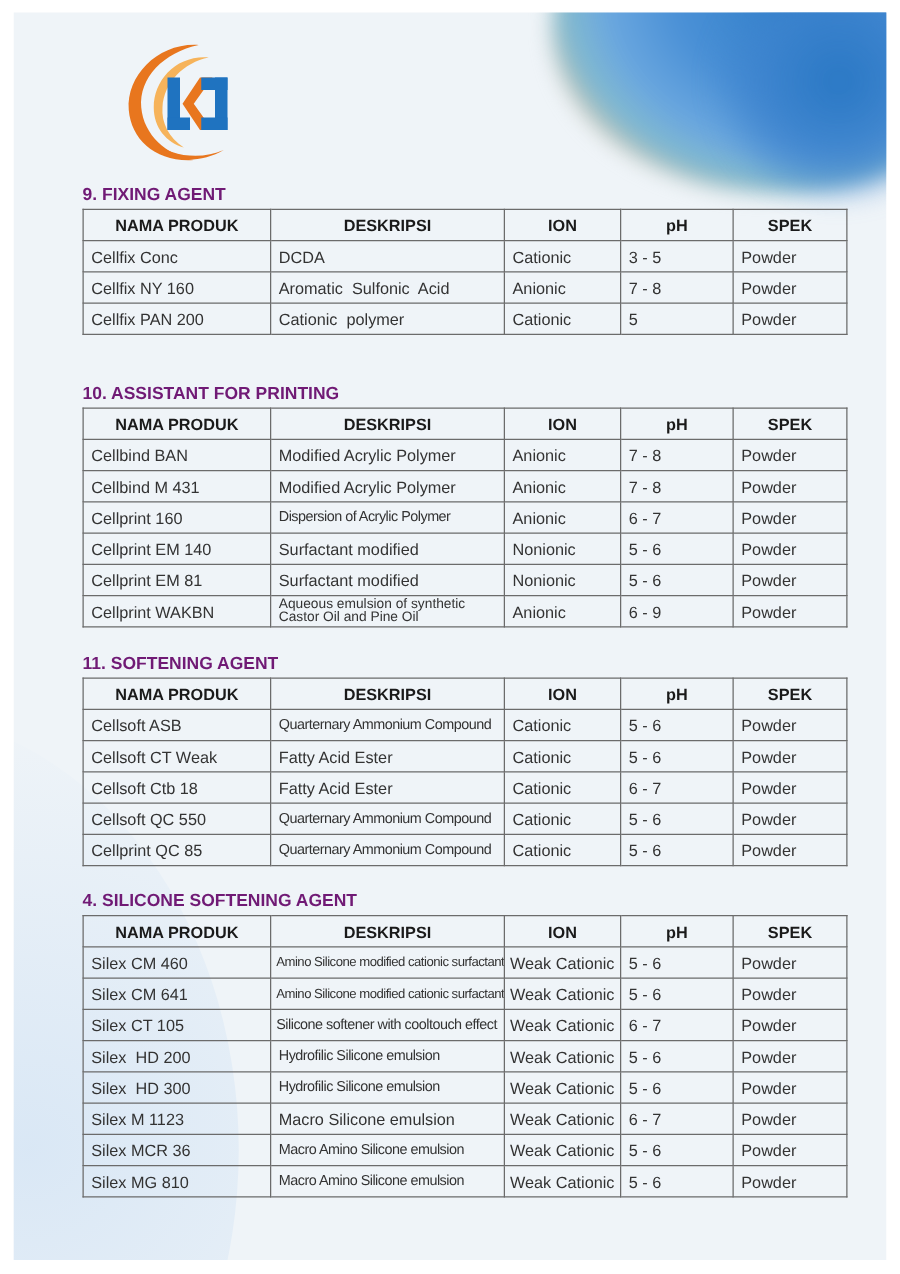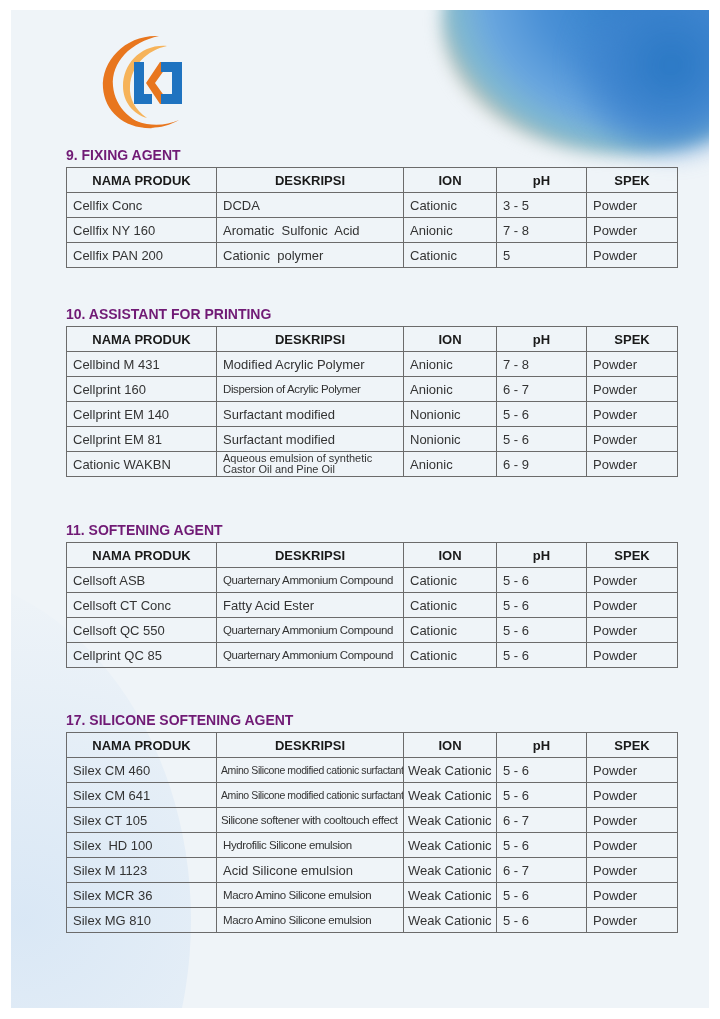--- a/index.html
+++ b/index.html
@@ -104,20 +104,27 @@
       <tr>
     <th>NAMA PRODUK</th>
     <th>DESKRIPSI</th>
     <th>ION</th>
     <th>pH</th>
     <th>SPEK</th>
   </tr>
     </thead>
   <tbody>
     <tr>
+        <td>Cellbind BAN</td>
+        <td>Modified Acrylic Polymer</td>
+        <td>Anionic</td>
+        <td>7 - 8</td>
+        <td>Powder</td>
+      </tr>
+    <tr>
         <td>Cellbind M 431</td>
         <td>Modified Acrylic Polymer</td>
         <td>Anionic</td>
         <td>7 - 8</td>
         <td>Powder</td>
       </tr>
     <tr>
         <td>Cellprint 160</td>
         <td class="narrow">Dispersion of Acrylic Polymer</td>
         <td>Anionic</td>
@@ -132,21 +139,21 @@
         <td>Powder</td>
       </tr>
     <tr>
         <td>Cellprint EM 81</td>
         <td>Surfactant modified</td>
         <td>Nonionic</td>
         <td>5 - 6</td>
         <td>Powder</td>
       </tr>
     <tr>
-        <td>Cationic WAKBN</td>
+        <td>Cellprint WAKBN</td>
         <td class="tiny">Aqueous  emulsion  of synthetic Castor Oil and Pine Oil</td>
         <td>Anionic</td>
         <td>6 - 9</td>
         <td>Powder</td>
       </tr>
   </tbody>
 </table>
 
 <div class="section-title" style="top:522px">11. SOFTENING AGENT</div>
 <table class="spec" style="top:542px">
@@ -168,44 +175,51 @@
     </thead>
   <tbody>
     <tr>
         <td>Cellsoft ASB</td>
         <td class="narrow">Quarternary Ammonium Compound</td>
         <td>Cationic</td>
         <td>5 - 6</td>
         <td>Powder</td>
       </tr>
     <tr>
-        <td>Cellsoft CT Conc</td>
+        <td>Cellsoft CT Weak</td>
         <td>Fatty Acid Ester</td>
         <td>Cationic</td>
         <td>5 - 6</td>
+        <td>Powder</td>
+      </tr>
+    <tr>
+        <td>Cellsoft Ctb 18</td>
+        <td>Fatty Acid Ester</td>
+        <td>Cationic</td>
+        <td>6 - 7</td>
         <td>Powder</td>
       </tr>
     <tr>
         <td>Cellsoft QC 550</td>
         <td class="narrow">Quarternary Ammonium Compound</td>
         <td>Cationic</td>
         <td>5 - 6</td>
         <td>Powder</td>
       </tr>
     <tr>
         <td>Cellprint QC 85</td>
         <td class="narrow">Quarternary Ammonium Compound</td>
         <td>Cationic</td>
         <td>5 - 6</td>
         <td>Powder</td>
       </tr>
   </tbody>
 </table>
 
-<div class="section-title" style="top:712px">17. SILICONE SOFTENING AGENT</div>
+<div class="section-title" style="top:712px">4. SILICONE SOFTENING AGENT</div>
 <table class="spec" style="top:732px">
   <colgroup>
       <col class="c1">
       <col class="c2">
       <col class="c3">
       <col class="c4">
       <col class="c5">
     </colgroup>
   <thead>
       <tr>
@@ -232,29 +246,36 @@
         <td>Powder</td>
       </tr>
     <tr>
         <td>Silex CT 105</td>
         <td class="narrow" style="font-size:11.5px;padding-left:4px">Silicone softener with cooltouch effect</td>
         <td style="padding-left:4px">Weak Cationic</td>
         <td>6 - 7</td>
         <td>Powder</td>
       </tr>
     <tr>
-        <td style="white-space:pre">Silex  HD 100</td>
+        <td style="white-space:pre">Silex  HD 200</td>
         <td class="narrow">Hydrofilic Silicone emulsion</td>
         <td style="padding-left:4px">Weak Cationic</td>
         <td>5 - 6</td>
         <td>Powder</td>
       </tr>
     <tr>
+        <td style="white-space:pre">Silex  HD 300</td>
+        <td class="narrow">Hydrofilic Silicone emulsion</td>
+        <td style="padding-left:4px">Weak Cationic</td>
+        <td>5 - 6</td>
+        <td>Powder</td>
+      </tr>
+    <tr>
         <td>Silex M 1123</td>
-        <td>Acid Silicone emulsion</td>
+        <td>Macro Silicone emulsion</td>
         <td style="padding-left:4px">Weak Cationic</td>
         <td>6 - 7</td>
         <td>Powder</td>
       </tr>
     <tr>
         <td>Silex MCR 36</td>
         <td class="narrow">Macro Amino Silicone emulsion</td>
         <td style="padding-left:4px">Weak Cationic</td>
         <td>5 - 6</td>
         <td>Powder</td>

